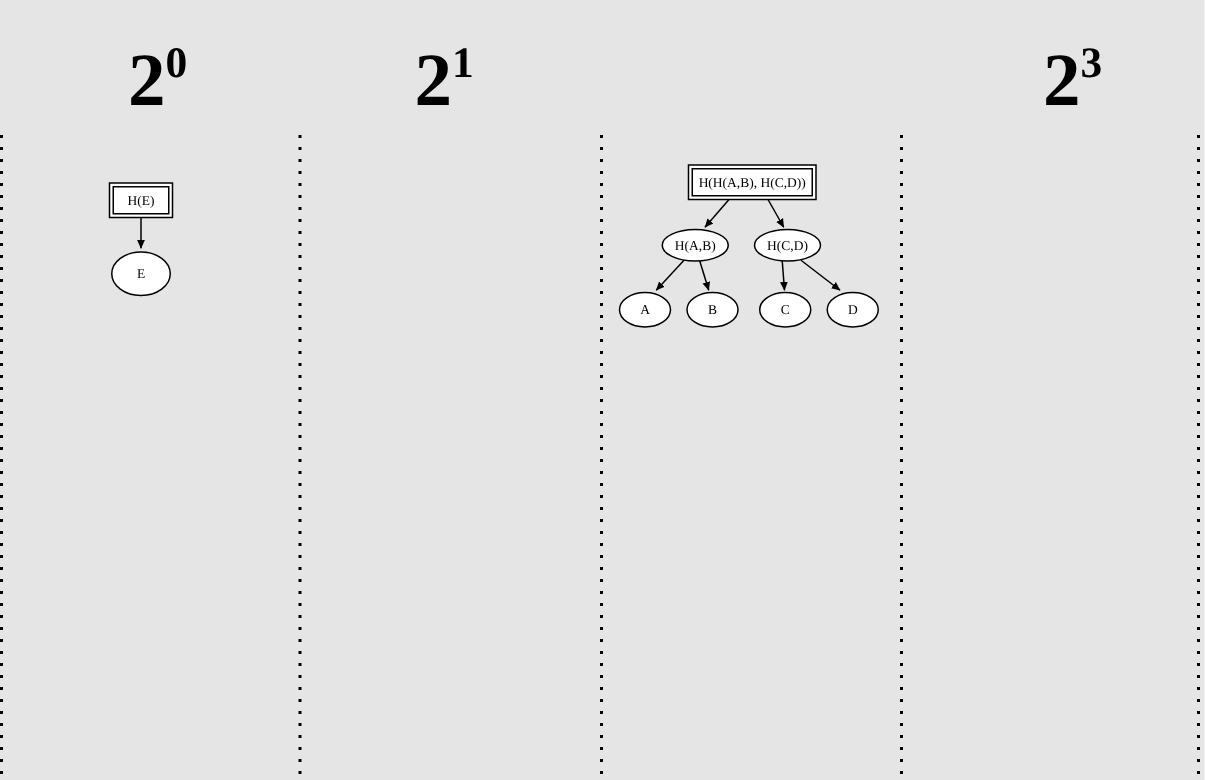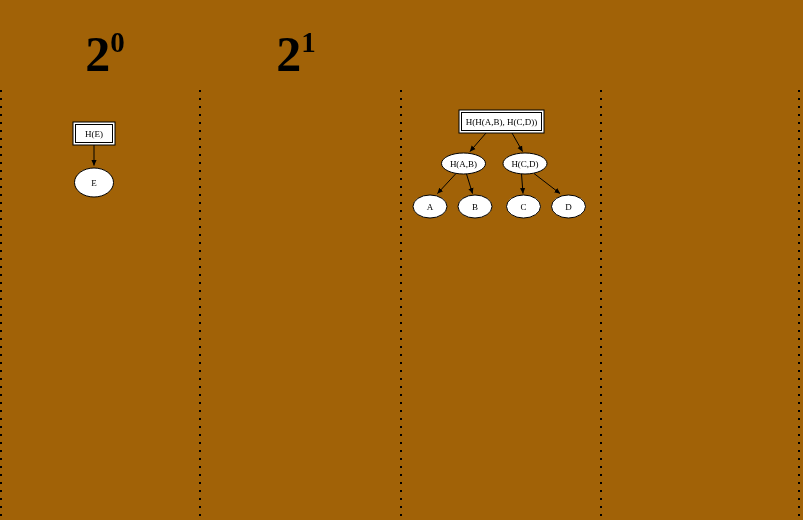--- a/index.html
+++ b/index.html
@@ -1,17 +1,17 @@
 <!DOCTYPE html>
 <html><head>
 <meta charset="utf-8">
 <style>
   html,body{margin:0;padding:0;background:#ffffff;}
   .canvas{
-    position:relative;width:803px;height:520px;background:#a16207;
+    position:relative;width:803px;height:520px;background:#e5e5e5;
     overflow:hidden;font-family:"Liberation Serif",serif;
   }
   .col-header{
     position:absolute;top:28px;transform:translateX(-50%);
     font-size:50px;font-weight:bold;line-height:1;color:#000;white-space:nowrap;
   }
   .col-header .hexp{font-size:29px;vertical-align:19px;font-weight:bold;}
   .sep{
     position:absolute;top:90px;width:2px;height:430px;
     background-image:repeating-linear-gradient(to bottom,#000 0px,#000 2px,transparent 2px,transparent 8px);
@@ -24,20 +24,21 @@
     text-anchor:middle;
   }
 </style>
 </head>
 <body>
 
 <div class="canvas">
 
   <div class="col-header" style="left:105px"><span>2</span><span class="hexp">0</span></div>
   <div class="col-header" style="left:296px"><span>2</span><span class="hexp">1</span></div>
+  <div class="col-header" style="left:715px"><span>2</span><span class="hexp">3</span></div>
 
   <div class="sep" style="left:0px"></div>
   <div class="sep" style="left:199px"></div>
   <div class="sep" style="left:400px"></div>
   <div class="sep" style="left:600px"></div>
   <div class="sep" style="left:798px"></div>
 
   <svg class="trees" width="803" height="520" viewBox="0 0 803 520">
     <defs>
       <marker id="ah" viewBox="0 0 10 10" refX="8.5" refY="5" markerWidth="6.5" markerHeight="6.5" orient="auto">

